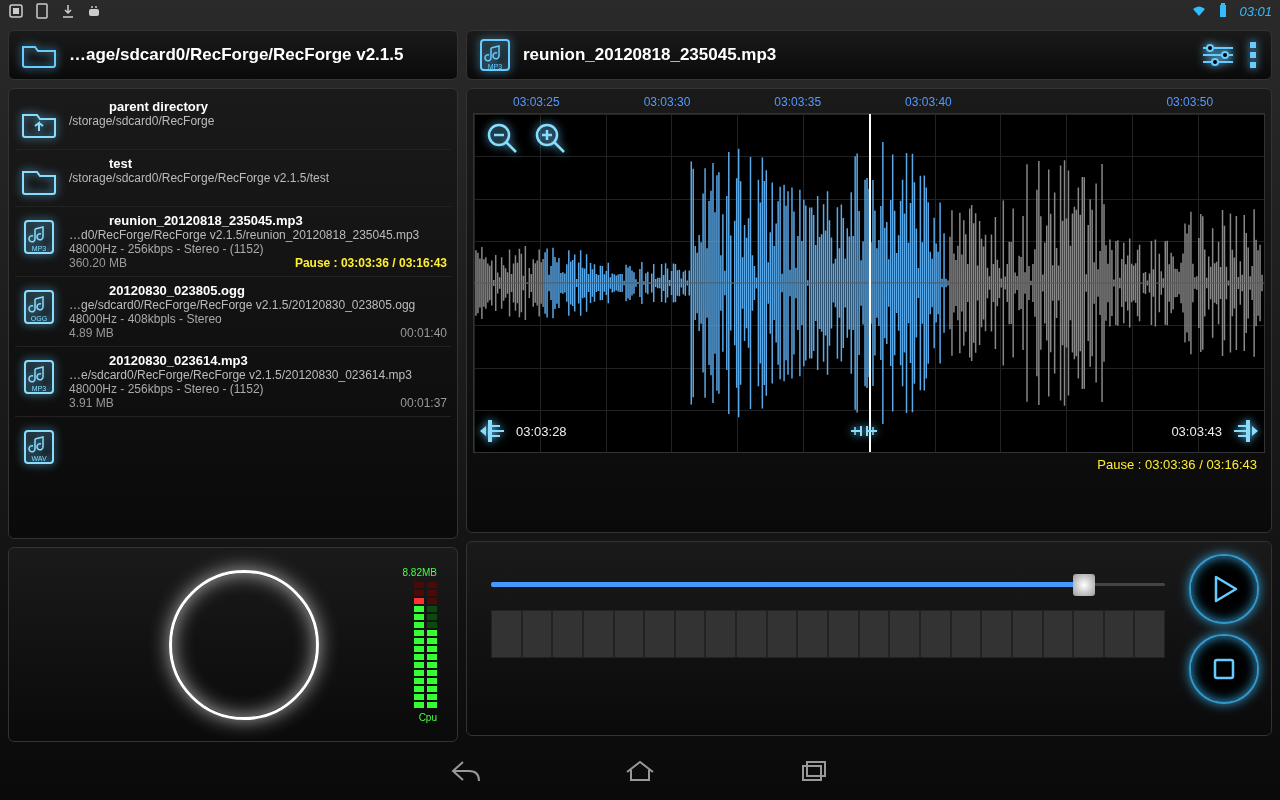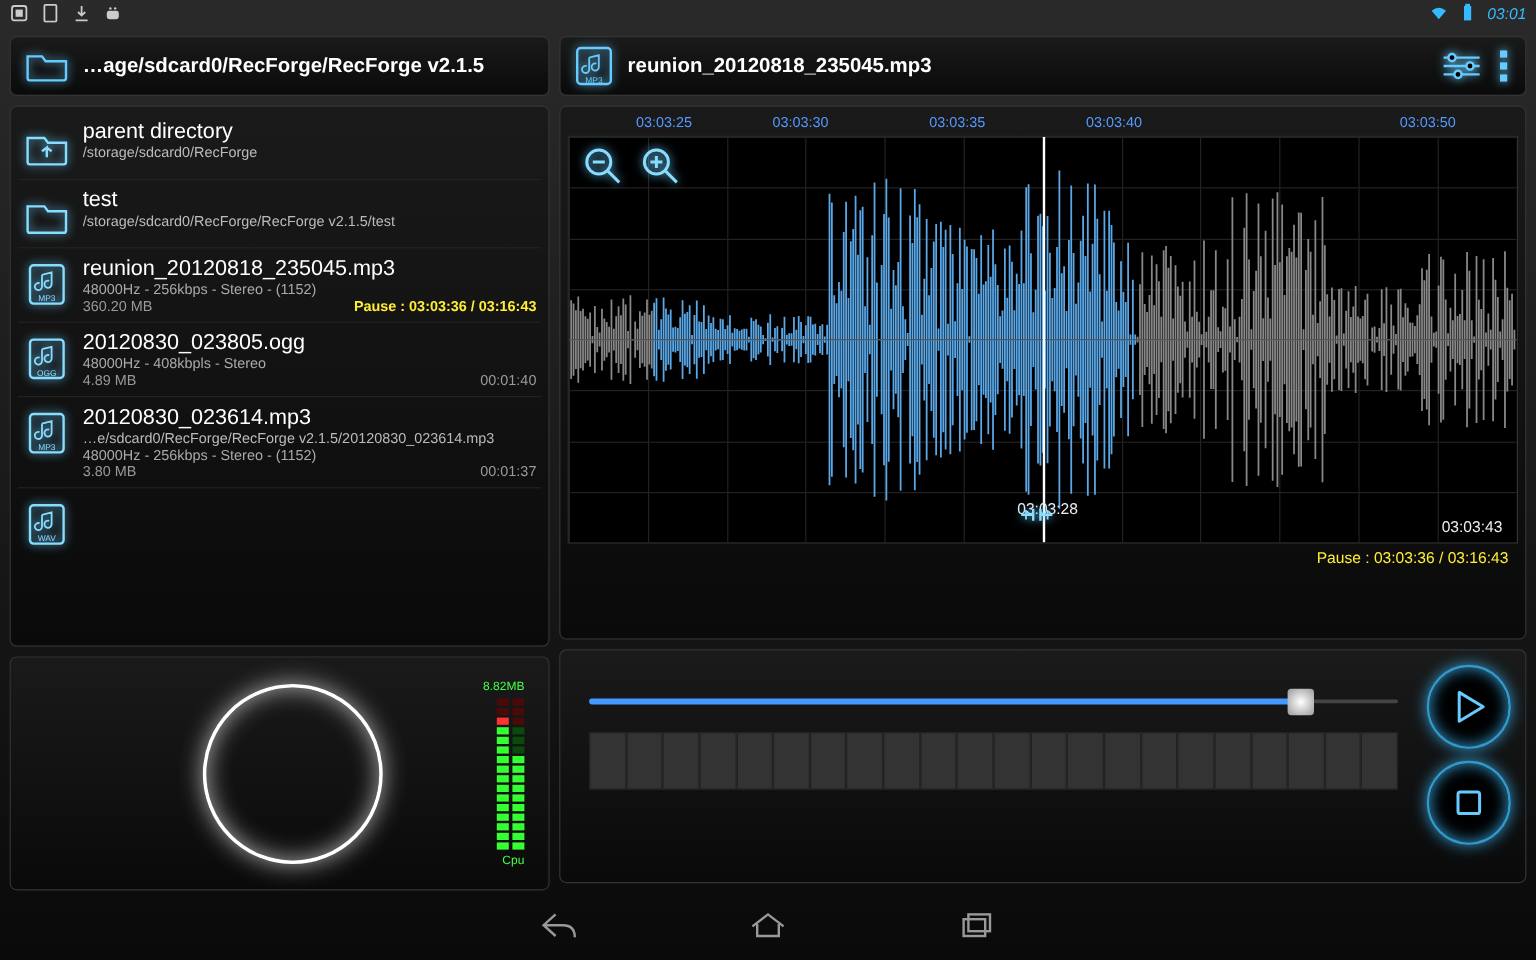--- a/index.html
+++ b/index.html
@@ -17,21 +17,21 @@
 .panel { background: linear-gradient(to bottom, #1a1a1a, #0a0a0a); border: 1px solid #333; border-radius: 6px; }
 .header-panel { height: 50px; display: flex; align-items: center; padding: 0 12px; gap: 12px; }
 .folder-icon-glow { width: 36px; height: 28px; }
 .header-title { font-size: 17px; font-weight: bold; white-space: nowrap; overflow: hidden; text-overflow: ellipsis; flex: 1; }
 
 .file-list { flex: 1; overflow: hidden; padding: 4px 6px; }
 .file-item { display: flex; gap: 10px; padding: 6px 4px; align-items: flex-start; cursor: pointer; }
 .file-item + .file-item { border-top: 1px solid #222; }
 .file-icon { width: 40px; height: 40px; flex-shrink: 0; margin-top: 4px; }
 .file-text { flex: 1; min-width: 0; }
-.file-name { font-size: 18px; font-weight: normal; color: #fff; }
+.file-name { font-size: 13px; font-weight: bold; color: #fff; margin-left: 40px; }
 .file-path { font-size: 12px; color: #bbb; white-space: nowrap; overflow: hidden; text-overflow: ellipsis; }
 .file-meta { font-size: 12px; color: #aaa; }
 .file-bottom { display: flex; font-size: 12px; color: #999; }
 .file-size { }
 .file-dur { margin-left: auto; }
 .file-status { margin-left: auto; color: #ffee33; font-weight: bold; }
 
 .monitor-panel { height: 195px; display: flex; align-items: center; padding: 10px 20px; gap: 20px; }
 .vu-circle { width: 150px; height: 150px; border-radius: 50%; border: 3px solid #fff; box-shadow: 0 0 20px #aaa, inset 0 0 20px #aaa; margin-left: 140px; }
 .vu-meters { margin-left: auto; display: flex; flex-direction: column; align-items: flex-end; gap: 4px; }
@@ -47,21 +47,21 @@
 .wave-panel { height: 445px; padding: 6px; position: relative; }
 .time-ruler { height: 18px; display: flex; font-size: 12px; color: #5599ff; position: relative; }
 .ruler-tick { position: absolute; transform: translateX(-50%); }
 .waveform-box { height: 340px; border: 1px solid #333; position: relative; background: #000; overflow: hidden; }
 .wave-grid { position: absolute; inset: 0; }
 .wave-grid-v { position: absolute; top: 0; bottom: 0; width: 1px; background: #222; }
 .wave-grid-h { position: absolute; left: 0; right: 0; height: 1px; background: #222; }
 .wave-svg { position: absolute; inset: 0; width: 100%; height: 100%; }
 .zoom-btns { position: absolute; top: 6px; left: 10px; display: flex; gap: 12px; z-index: 5; }
 .zoom-btn { width: 36px; height: 36px; cursor: pointer; }
-.marker-row { position: absolute; bottom: 6px; left: 4px; right: 4px; height: 30px; display: flex; align-items: center; font-size: 13px; color: #eee; flex-direction: column; }
+.marker-row { position: absolute; bottom: 6px; left: 4px; right: 4px; height: 30px; display: flex; align-items: center; font-size: 13px; color: #eee; }
 .marker-icon { width: 30px; height: 26px; cursor: pointer; }
 .marker-mid-icon { position: absolute; left: 50%; transform: translateX(-20px); }
 .wave-status { text-align: right; font-size: 13px; color: #ffee33; padding: 4px 8px; }
 .playhead { position: absolute; top: 0; bottom: 0; width: 2px; background: #fff; left: 50%; }
 
 .transport-panel { height: 195px; display: flex; padding: 12px; gap: 12px; }
 .seek-area { flex: 1; display: flex; flex-direction: column; gap: 16px; padding: 20px 12px 8px; }
 .seekbar { position: relative; height: 20px; }
 .seek-track { position: absolute; top: 9px; left: 0; right: 0; height: 3px; background: #444; border-radius: 2px; }
 .seek-fill { position: absolute; top: 8px; left: 0; height: 5px; background: #4499ff; border-radius: 2px; }
@@ -144,54 +144,56 @@
     </div>
         </div>
         <div class="file-item">
           <div class="file-icon"><svg class="glow-icon" width="40" height="40" viewBox="0 0 40 40">
               <rect x="6" y="4" width="28" height="32" rx="3" fill="none" stroke="#88ddff" stroke-width="2"></rect>
               <path d="M16 12 v10 a3 3 0 1 1 -2 -3 M16 12 l8 -2 v10 a3 3 0 1 1 -2 -3" fill="none" stroke="#88ddff" stroke-width="1.5"></path>
               <text x="20" y="34" font-size="7" fill="#88ddff" text-anchor="middle">MP3</text>
             </svg></div>
     <div class="file-text">
       <div class="file-name">reunion_20120818_235045.mp3</div>
+      <div class="file-path">…d0/RecForge/RecForge v2.1.5/reunion_20120818_235045.mp3</div>
       <div class="file-meta">48000Hz - 256kbps - Stereo - (1152)</div>
       <div class="file-bottom">
               <span class="file-size">360.20 MB</span>
               <span class="file-status">Pause : 03:03:36 / 03:16:43</span>
             </div>
     </div>
         </div>
         <div class="file-item">
           <div class="file-icon"><svg class="glow-icon" width="40" height="40" viewBox="0 0 40 40">
               <rect x="6" y="4" width="28" height="32" rx="3" fill="none" stroke="#88ddff" stroke-width="2"></rect>
               <path d="M16 12 v10 a3 3 0 1 1 -2 -3 M16 12 l8 -2 v10 a3 3 0 1 1 -2 -3" fill="none" stroke="#88ddff" stroke-width="1.5"></path>
               <text x="20" y="34" font-size="7" fill="#88ddff" text-anchor="middle">OGG</text>
             </svg></div>
     <div class="file-text">
       <div class="file-name">20120830_023805.ogg</div>
+      <div class="file-path">…ge/sdcard0/RecForge/RecForge v2.1.5/20120830_023805.ogg</div>
       <div class="file-meta">48000Hz - 408kbpls - Stereo</div>
       <div class="file-bottom">
               <span class="file-size">4.89 MB</span>
               <span class="file-dur">00:01:40</span>
             </div>
     </div>
         </div>
         <div class="file-item">
           <div class="file-icon"><svg class="glow-icon" width="40" height="40" viewBox="0 0 40 40">
               <rect x="6" y="4" width="28" height="32" rx="3" fill="none" stroke="#88ddff" stroke-width="2"></rect>
               <path d="M16 12 v10 a3 3 0 1 1 -2 -3 M16 12 l8 -2 v10 a3 3 0 1 1 -2 -3" fill="none" stroke="#88ddff" stroke-width="1.5"></path>
               <text x="20" y="34" font-size="7" fill="#88ddff" text-anchor="middle">MP3</text>
             </svg></div>
     <div class="file-text">
       <div class="file-name">20120830_023614.mp3</div>
       <div class="file-path">…e/sdcard0/RecForge/RecForge v2.1.5/20120830_023614.mp3</div>
       <div class="file-meta">48000Hz - 256kbps - Stereo - (1152)</div>
       <div class="file-bottom">
-              <span class="file-size">3.80 MB</span>
+              <span class="file-size">3.91 MB</span>
               <span class="file-dur">00:01:37</span>
             </div>
     </div>
         </div>
         <div class="file-item">
           <div class="file-icon"><svg class="glow-icon" width="40" height="40" viewBox="0 0 40 40">
               <rect x="6" y="4" width="28" height="32" rx="3" fill="none" stroke="#88ddff" stroke-width="2"></rect>
               <path d="M16 12 v10 a3 3 0 1 1 -2 -3 M16 12 l8 -2 v10 a3 3 0 1 1 -2 -3" fill="none" stroke="#88ddff" stroke-width="1.5"></path>
               <text x="20" y="34" font-size="7" fill="#88ddff" text-anchor="middle">WAV</text>
             </svg></div>
@@ -261,21 +263,21 @@
         </svg>
       <svg class="menu-dots glow-icon" width="12" height="30" viewBox="0 0 12 30">
           <rect x="3" y="2" width="6" height="6" fill="#66ccff"></rect>
           <rect x="3" y="12" width="6" height="6" fill="#66ccff"></rect>
           <rect x="3" y="22" width="6" height="6" fill="#66ccff"></rect>
         </svg>
     </div>
 
     <div class="panel wave-panel">
       <div class="time-ruler" id="ruler">
-          <span class="ruler-tick" style="left: 8%; margin-left: 17px;">03:03:25</span>
+          <span class="ruler-tick" style="left: 8%;">03:03:25</span>
           <span class="ruler-tick" style="left: 24.5%;">03:03:30</span>
           <span class="ruler-tick" style="left: 41%;">03:03:35</span>
           <span class="ruler-tick" style="left: 57.5%;">03:03:40</span>
           <span class="ruler-tick" style="left: 74%; margin-top: 35px;">03:03:45</span>
           <span class="ruler-tick" style="left: 90.5%;">03:03:50</span>
         </div>
       <div class="waveform-box">
         <div class="wave-grid" id="wavegrid">
             <div class="wave-grid-v" style="left: 0%;"></div>
             <div class="wave-grid-v" style="left: 8.33%;"></div>

